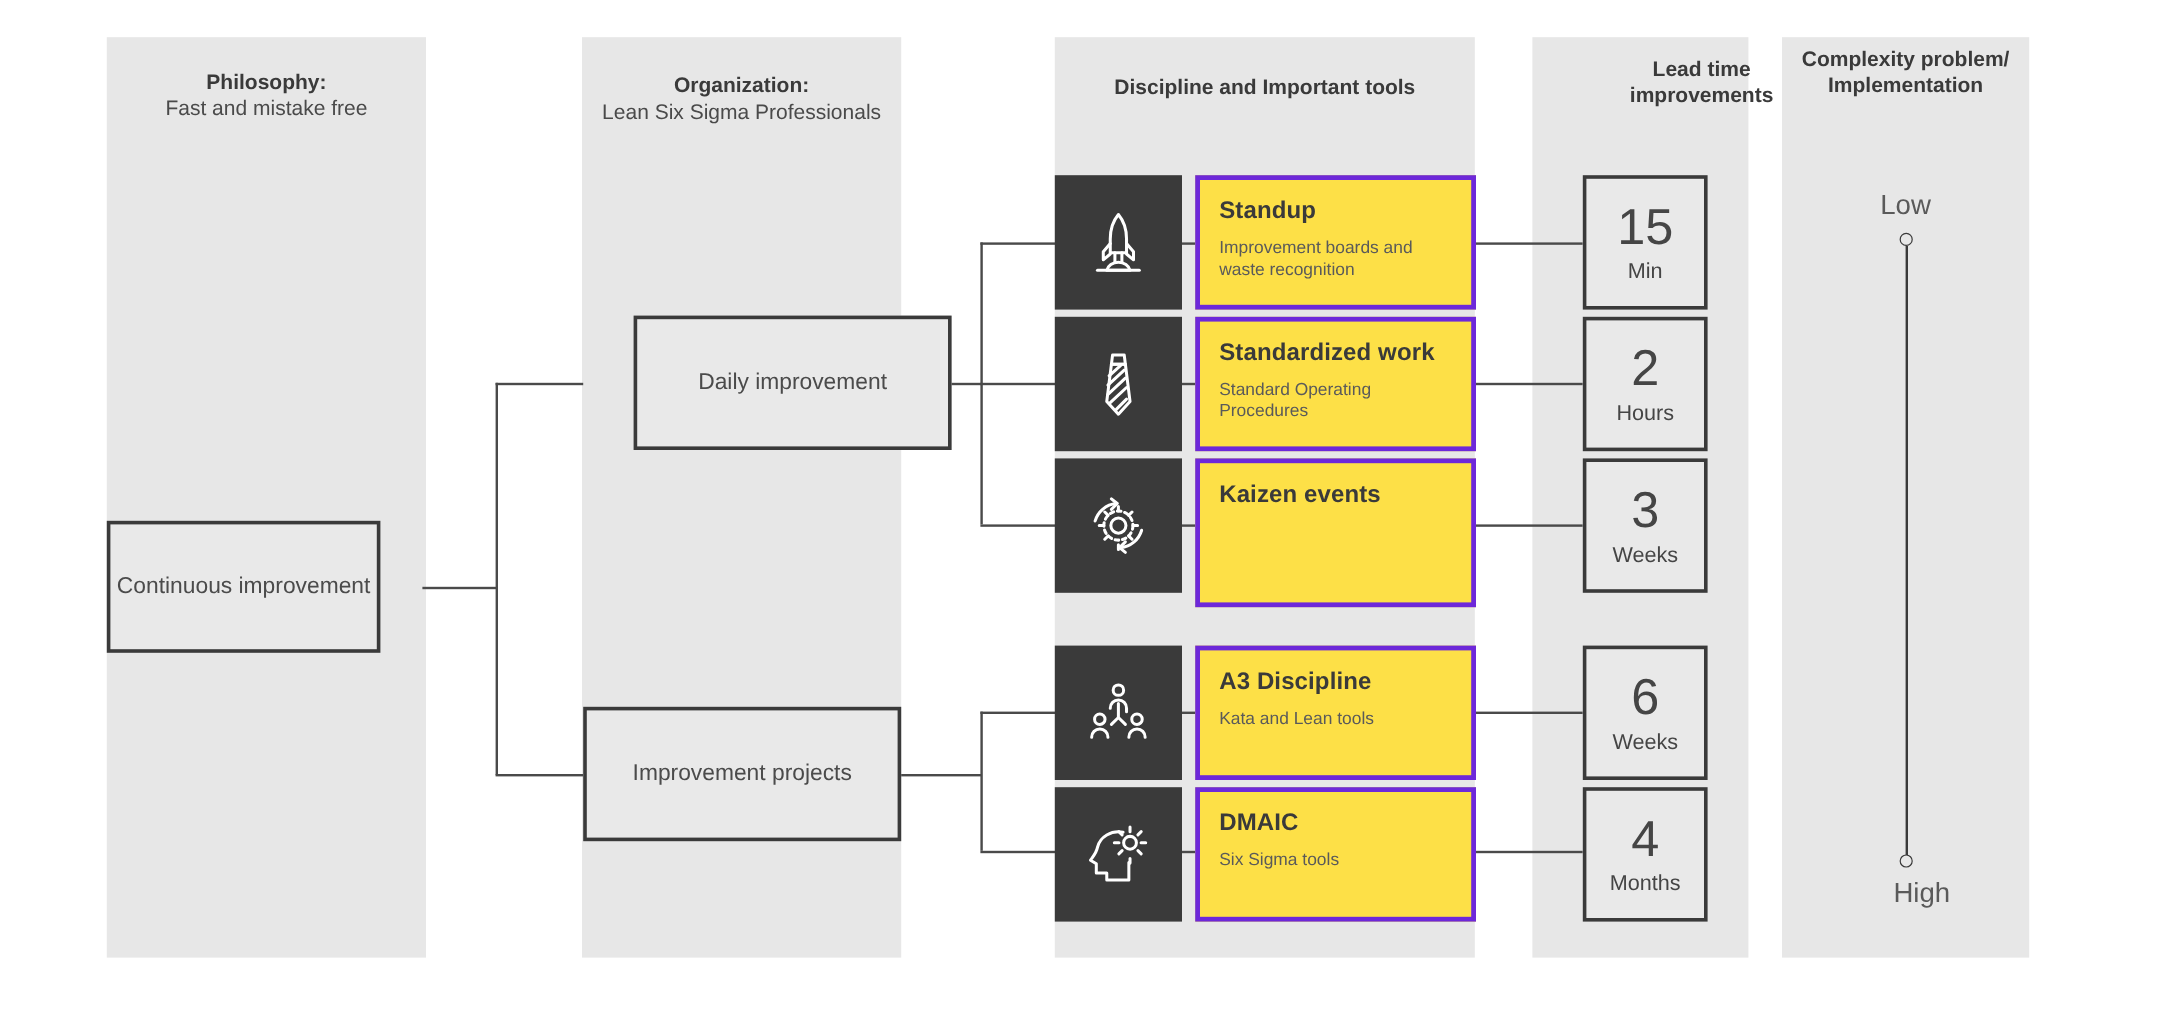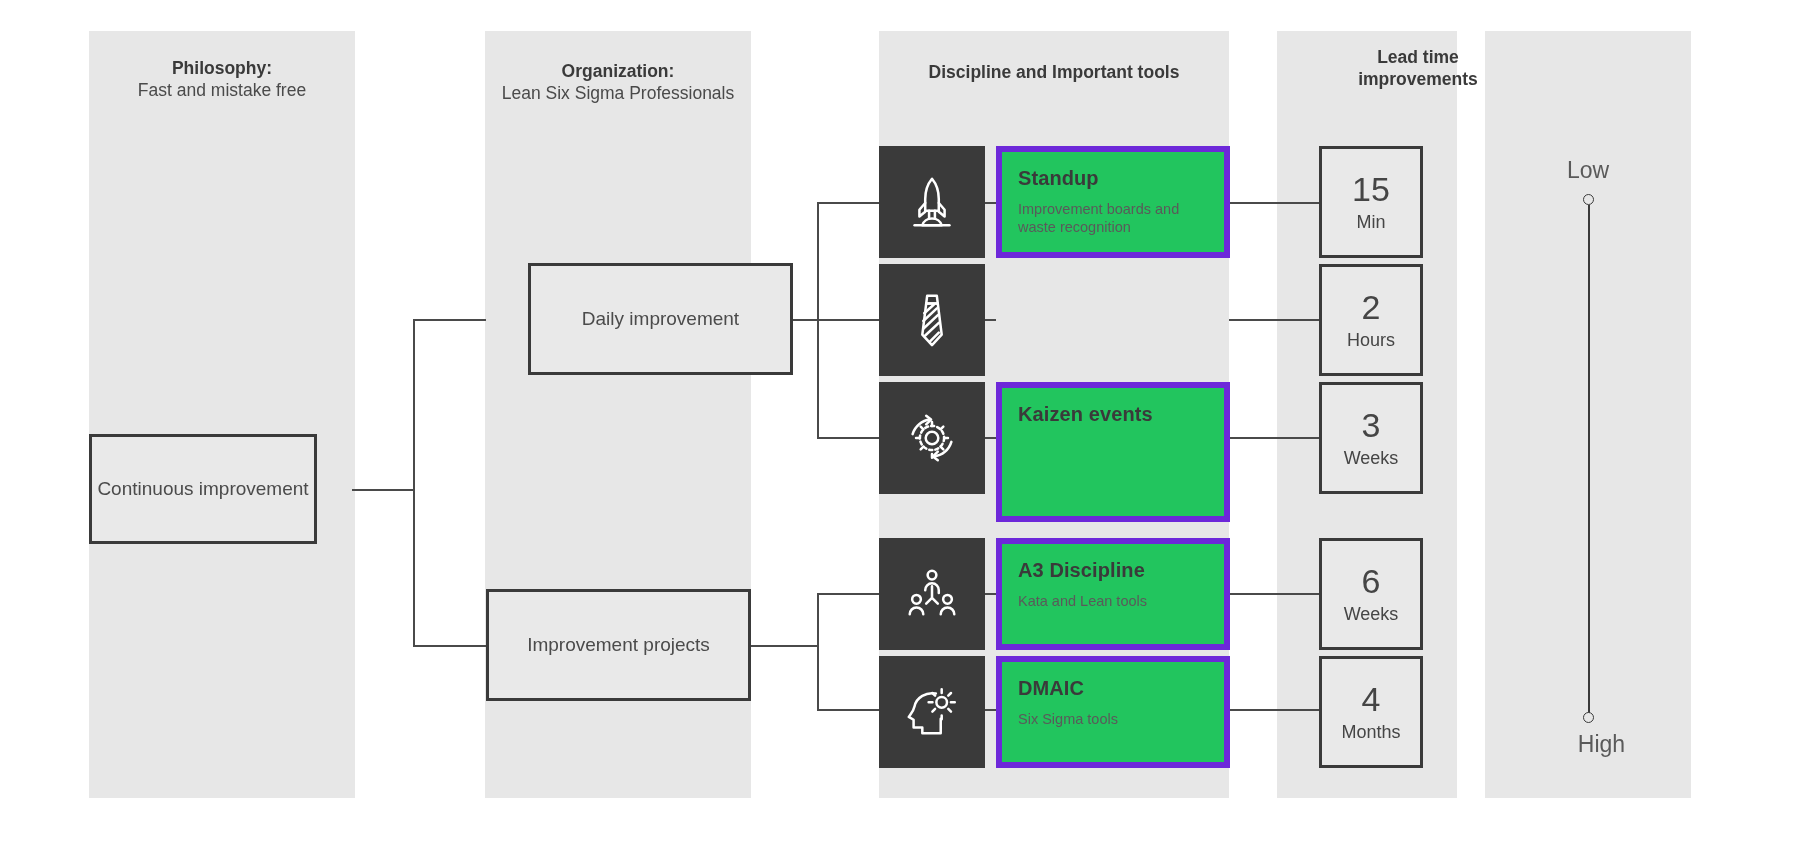--- a/index.html
+++ b/index.html
@@ -44,43 +44,43 @@
   .tool-icon {
     position: absolute;
     background: #3a3a3a;
     display: flex;
     align-items: center;
     justify-content: center;
   }
   .tool-icon svg { width: 62px; height: 62px; display:block; }
   .tool-card {
     position: absolute;
-    background: #22c55e;
-    border: 6px solid #6d28d9;
+    background: #fde047;
+    border: 4px solid #6d28d9;
     padding: 14px 16px 0 16px;
   }
   .tool-card .title {
     font-size: 20px; font-weight: bold; color: #3a3a3a;
     letter-spacing: .1px; line-height: 1.2;
   }
   .tool-card .sub {
     margin-top: 10px;
     font-size: 14.5px; color: #5a5a5a; line-height: 1.25;
   }
 
   
   .lead-box {
     position: absolute;
     background: #e9e9e9;
     border: 3px solid #3a3a3a;
     display: flex; flex-direction: column;
     align-items: center; justify-content: center;
     color: #454545;
   }
-  .lead-box .num { font-size: 34px; line-height: 1; font-weight: normal; }
+  .lead-box .num { font-size: 42px; line-height: 1; font-weight: normal; }
   .lead-box .unit { font-size: 18px; margin-top: 6px; }
 
   
   .ln { position: absolute; background: #4a4a4a; }
   .ln.h { height: 1.6px; }
   .ln.v { width: 1.6px; }
 
   
   .scale-label {
     position: absolute; text-align: center;
@@ -115,20 +115,24 @@
 
   <div class="col-head single" style="left:879px; top:61px; width:350px; color:#3a3a3a;">
     <span>Discipline and Important tools</span>
   </div>
 
   <div class="col-head" style="left:1328px; top:46px; width:180px;">
     <span class="t1">Lead time</span>
     <span class="t1">improvements</span>
   </div>
 
+  <div class="col-head" style="left:1485px; top:38px; width:206px;">
+    <span class="t1">Complexity problem/</span>
+    <span class="t1">Implementation</span>
+  </div>
 
   <div class="ln h" style="left:352px; top:489px; width:62px;"></div>
   <div class="ln v" style="left:413px; top:319px; height:327px;"></div>
   <div class="ln h" style="left:413px; top:319px; width:73px;"></div>
   <div class="ln h" style="left:413px; top:645px; width:73px;"></div>
 
   <div class="ln h" style="left:749px; top:319px; width:69px;"></div>
   <div class="ln v" style="left:817px; top:202px; height:235px;"></div>
   <div class="ln h" style="left:817px; top:202px; width:179px;"></div>
   <div class="ln h" style="left:817px; top:319px; width:179px;"></div>
@@ -174,38 +178,42 @@
     <div class="num">15</div>
     <div class="unit">Min</div>
   </div>
 
   <div class="tool-icon" style="left:879px; top:264px; width:106px; height:112px;">
     <svg viewBox="0 0 64 64" fill="none" stroke="#ffffff" stroke-width="2.6" stroke-linecap="round" stroke-linejoin="round">
       <path d="M27 7h10l1 8H26z"></path>
       <path d="M26 15l-4 32 10 11 10-11-4-32z"></path>
       <path d="M24 25l10-9M23 33l14-13M23 41l15-14M25 48l14-13M30 54l9-9"></path>
     </svg>
+  </div>
+  <div class="tool-card" style="left:996px; top:264px; width:234px; height:112px;">
+    <div class="title">Standardized work</div>
+    <div class="sub">Standard Operating Procedures</div>
   </div>
   <div class="lead-box" style="left:1319px; top:264px; width:104px; height:112px;">
     <div class="num">2</div>
     <div class="unit">Hours</div>
   </div>
 
   <div class="tool-icon" style="left:879px; top:382px; width:106px; height:112px;">
     <svg viewBox="0 0 64 64" fill="none" stroke="#ffffff" stroke-width="2.6" stroke-linecap="round" stroke-linejoin="round">
       <circle cx="32" cy="32" r="6.5"></circle>
       <path d="M32 19.5v-4M32 48.5v4M44.5 32h4M15.5 32h4M40.8 23.2l2.9-2.9M20.3 43.7l2.9-2.9M40.8 40.8l2.9 2.9M20.3 20.3l2.9 2.9"></path>
       <circle cx="32" cy="32" r="12.5" stroke-dasharray="3.2 3.2"></circle>
       <path d="M12 28a21 21 0 0 1 18-15"></path>
       <path d="M26 9l5 4-5 5"></path>
       <path d="M52 36a21 21 0 0 1-18 15"></path>
       <path d="M38 55l-5-4 5-5"></path>
     </svg>
   </div>
-  <div class="tool-card" style="left:996px; top:382px; width:234px; height:140px;">
+  <div class="tool-card" style="left:996px; top:382px; width:234px; height:124px;">
     <div class="title">Kaizen events</div>
   </div>
   <div class="lead-box" style="left:1319px; top:382px; width:104px; height:112px;">
     <div class="num">3</div>
     <div class="unit">Weeks</div>
   </div>
 
   <div class="tool-icon" style="left:879px; top:538px; width:106px; height:112px;">
     <svg viewBox="0 0 64 64" fill="none" stroke="#ffffff" stroke-width="2.6" stroke-linecap="round" stroke-linejoin="round">
       <path d="M32 8a4.5 4.5 0 1 1 0 9 4.5 4.5 0 0 1 0-9z"></path>

